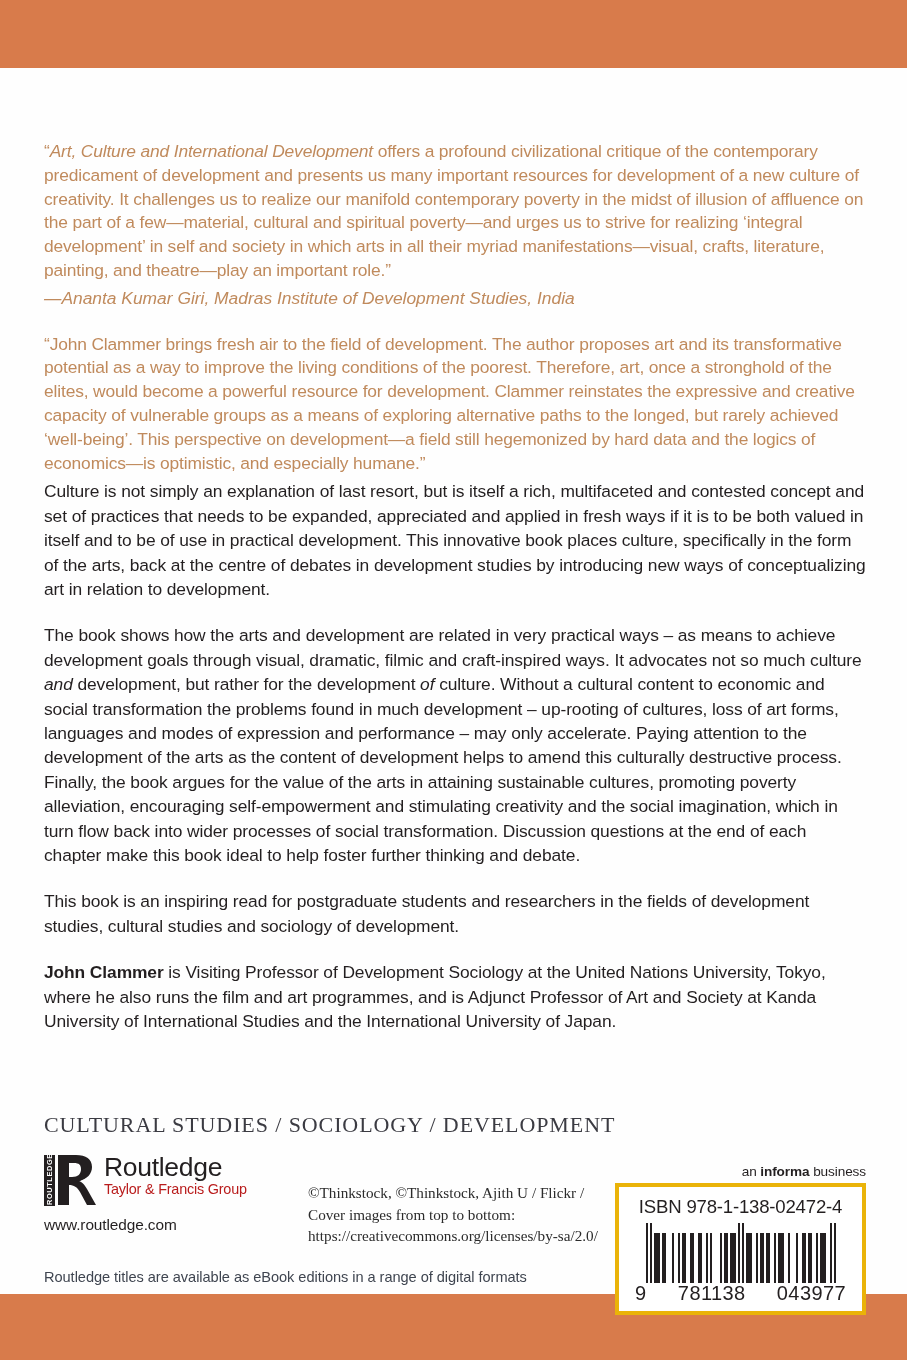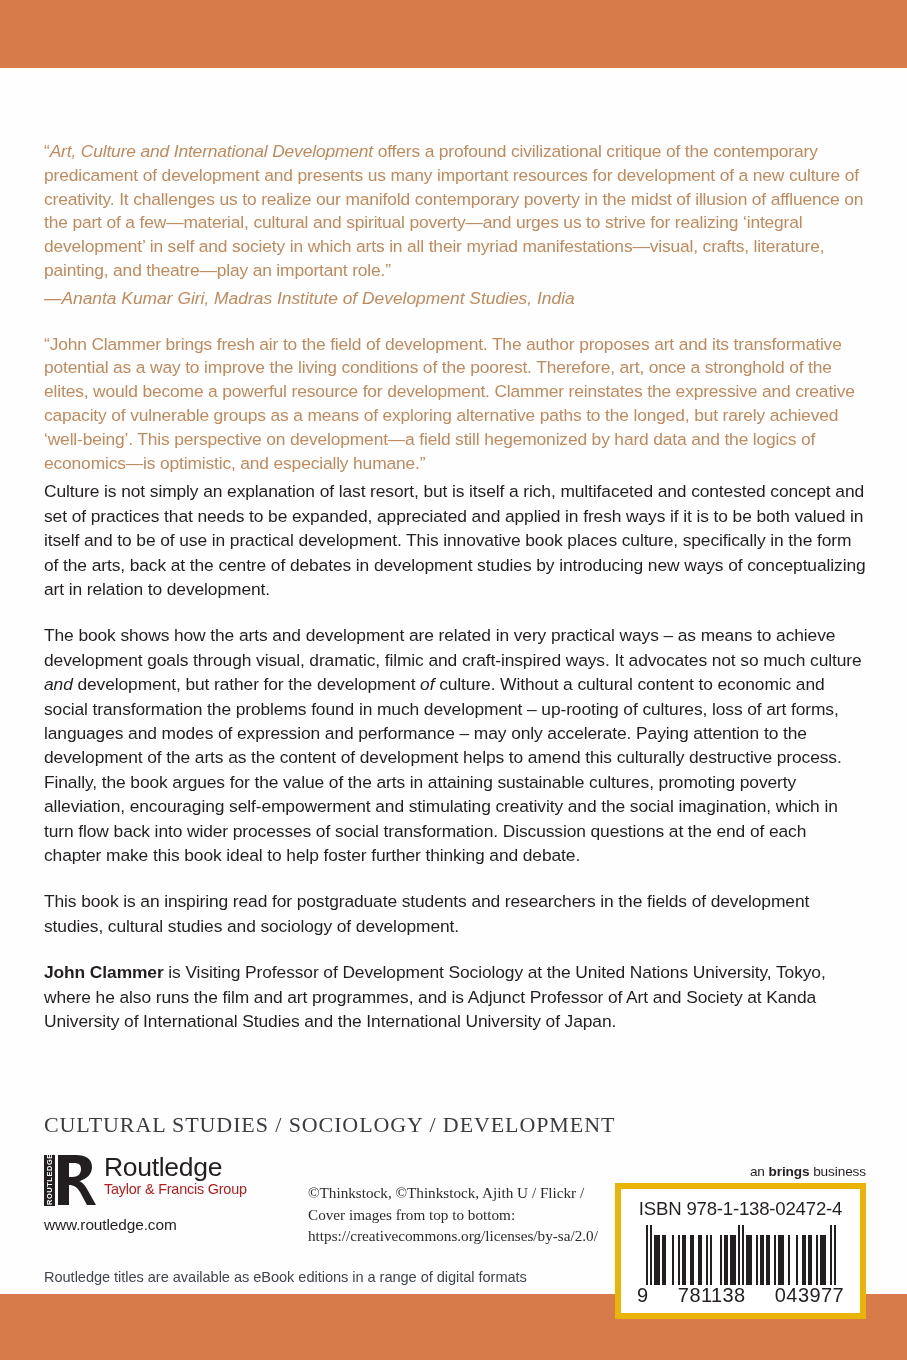--- a/index.html
+++ b/index.html
@@ -167,21 +167,21 @@
   }
   .informa {
     text-align: right;
     font-size: 13.6px;
     color: #231f20;
     margin-bottom: 4px;
     letter-spacing: -0.1px;
   }
   .informa b { font-weight: bold; }
   .barcode-box {
-    border: 6px solid #eab308;
+    border: 4px solid #eab308;
     background: #ffffff;
     padding: 9px 14px 6px 14px;
     box-sizing: border-box;
     width: 251px;
   }
   .isbn-text {
     text-align: center;
     font-size: 18.6px;
     color: #231f20;
     letter-spacing: -0.2px;
@@ -258,21 +258,21 @@
         <div class="logo-url">www.routledge.com</div>
       </div>
 
       <div class="credits">
         <div>©Thinkstock, ©Thinkstock, Ajith U / Flickr /</div>
         <div>Cover images from top to bottom:</div>
         <div>https://creativecommons.org/licenses/by-sa/2.0/</div>
       </div>
 
       <div class="barcode-area">
-        <div class="informa"><span>an </span><b>brings</b><span> business</span></div>
+        <div class="informa"><span>an </span><b>informa</b><span> business</span></div>
         <div class="barcode-box">
           <div class="isbn-text">ISBN 978-1-138-02472-4</div>
           <div class="bars" id="barcode-bars">
               <span style="width: 2px; height: 60px;"></span>
               <span style="width: 2px; height: 60px; background: transparent;"></span>
               <span style="width: 2px; height: 60px;"></span>
               <span style="width: 2px; height: 50px; background: transparent;"></span>
               <span style="width: 6px; height: 50px;"></span>
               <span style="width: 2px; height: 50px; background: transparent;"></span>
               <span style="width: 4px; height: 50px;"></span>

